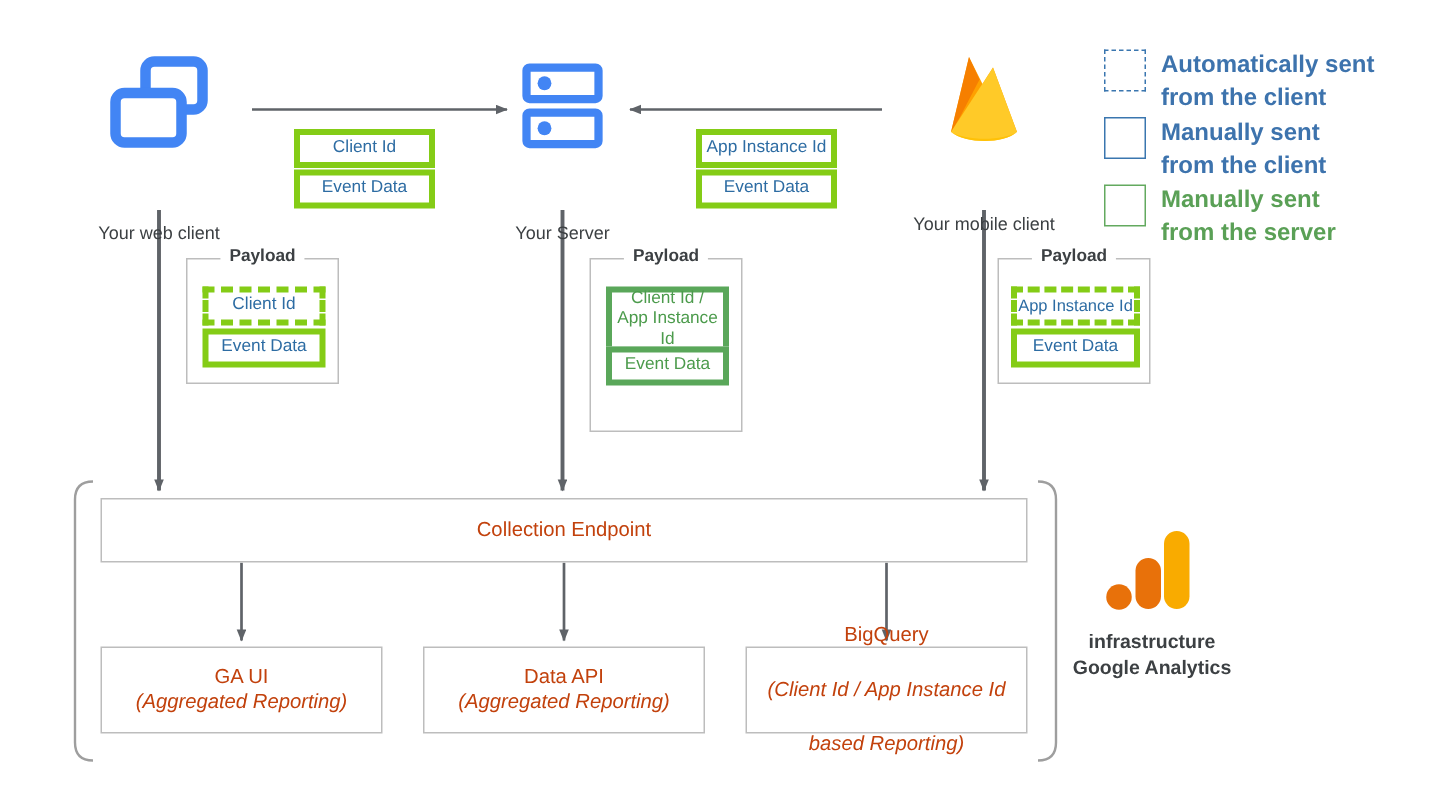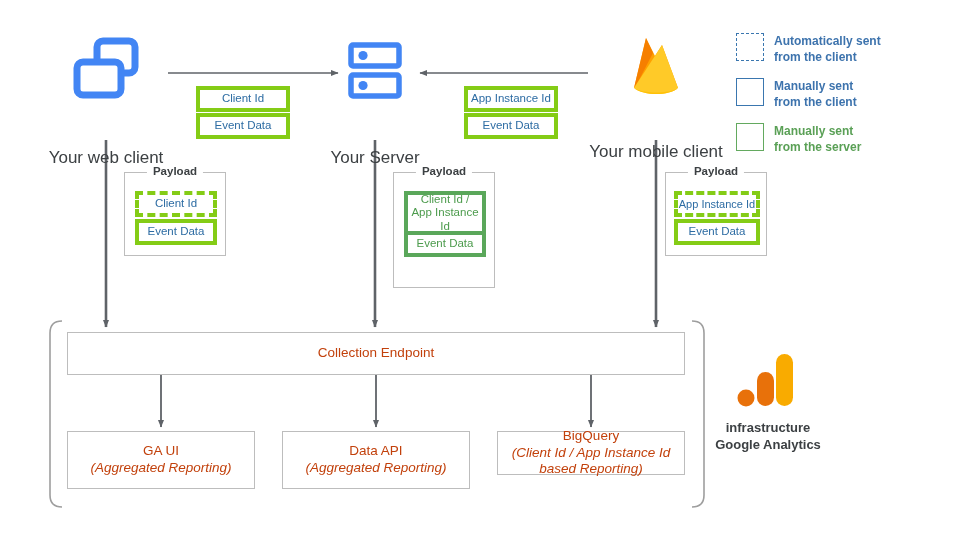--- a/index.html
+++ b/index.html
@@ -9,21 +9,21 @@
     font-family:"Liberation Sans", sans-serif;
     overflow:hidden;
     position:relative;
     color:#3c4043;
   }
   #stage{position:absolute;left:0;top:0;width:960px;height:540px;}
   .abs{position:absolute;}
 
   
   .node-label{
-    font-size:17px;
+    font-size:12px;
     color:#3c4043;
     text-align:center;
     white-space:nowrap;
   }
 
   
   .chip{
     box-sizing:border-box;
     border:4px solid #84cc16;
     color:#2d6ca3;
@@ -71,21 +71,21 @@
   
   .legend-swatch{
     box-sizing:border-box;
     width:28px;height:28px;
     border:1.5px solid #3a76af;
     background:#fff;
   }
   .legend-swatch.dashed{border-style:dashed;}
   .legend-swatch.green{border-color:#63a95f;}
   .legend-text{
-    font-size:12px;
+    font-size:16px;
     line-height:1.35;
     color:#3d73ad;
     font-weight:bold;
     white-space:nowrap;
   }
   .legend-text.green{color:#5aa056;}
 
   .ga-caption{
     font-size:13px;
     font-weight:bold;
@@ -212,21 +212,21 @@
   <div class="abs gbox" style="left:67px;top:431px;width:188px;height:58px;flex-direction:column;">
     <span>GA UI</span>
     <span class="sub">(Aggregated Reporting)</span>
   </div>
 
   <div class="abs gbox" style="left:282px;top:431px;width:188px;height:58px;flex-direction:column;">
     <span>Data API</span>
     <span class="sub">(Aggregated Reporting)</span>
   </div>
 
-  <div class="abs gbox" style="left:497px;top:431px;width:188px;height:44px;flex-direction:column;">
+  <div class="abs gbox" style="left:497px;top:431px;width:188px;height:58px;flex-direction:column;gap:20px;">
     <span>BigQuery</span>
     <span class="sub">(Client Id / App Instance Id</span>
     <span class="sub">based Reporting)</span>
   </div>
 
   <div class="abs" style="left:700px;top:350px;width:136px;">
     <svg class="abs" style="left:36px;top:0;" width="62" height="62" viewBox="0 0 62 62">
       <rect x="40" y="4" width="17" height="52" rx="8.5" fill="#f9ab00"></rect>
       <rect x="21" y="22" width="17" height="34" rx="8.5" fill="#e8710a"></rect>
       <circle cx="10" cy="48" r="8.5" fill="#e8710a"></circle>

